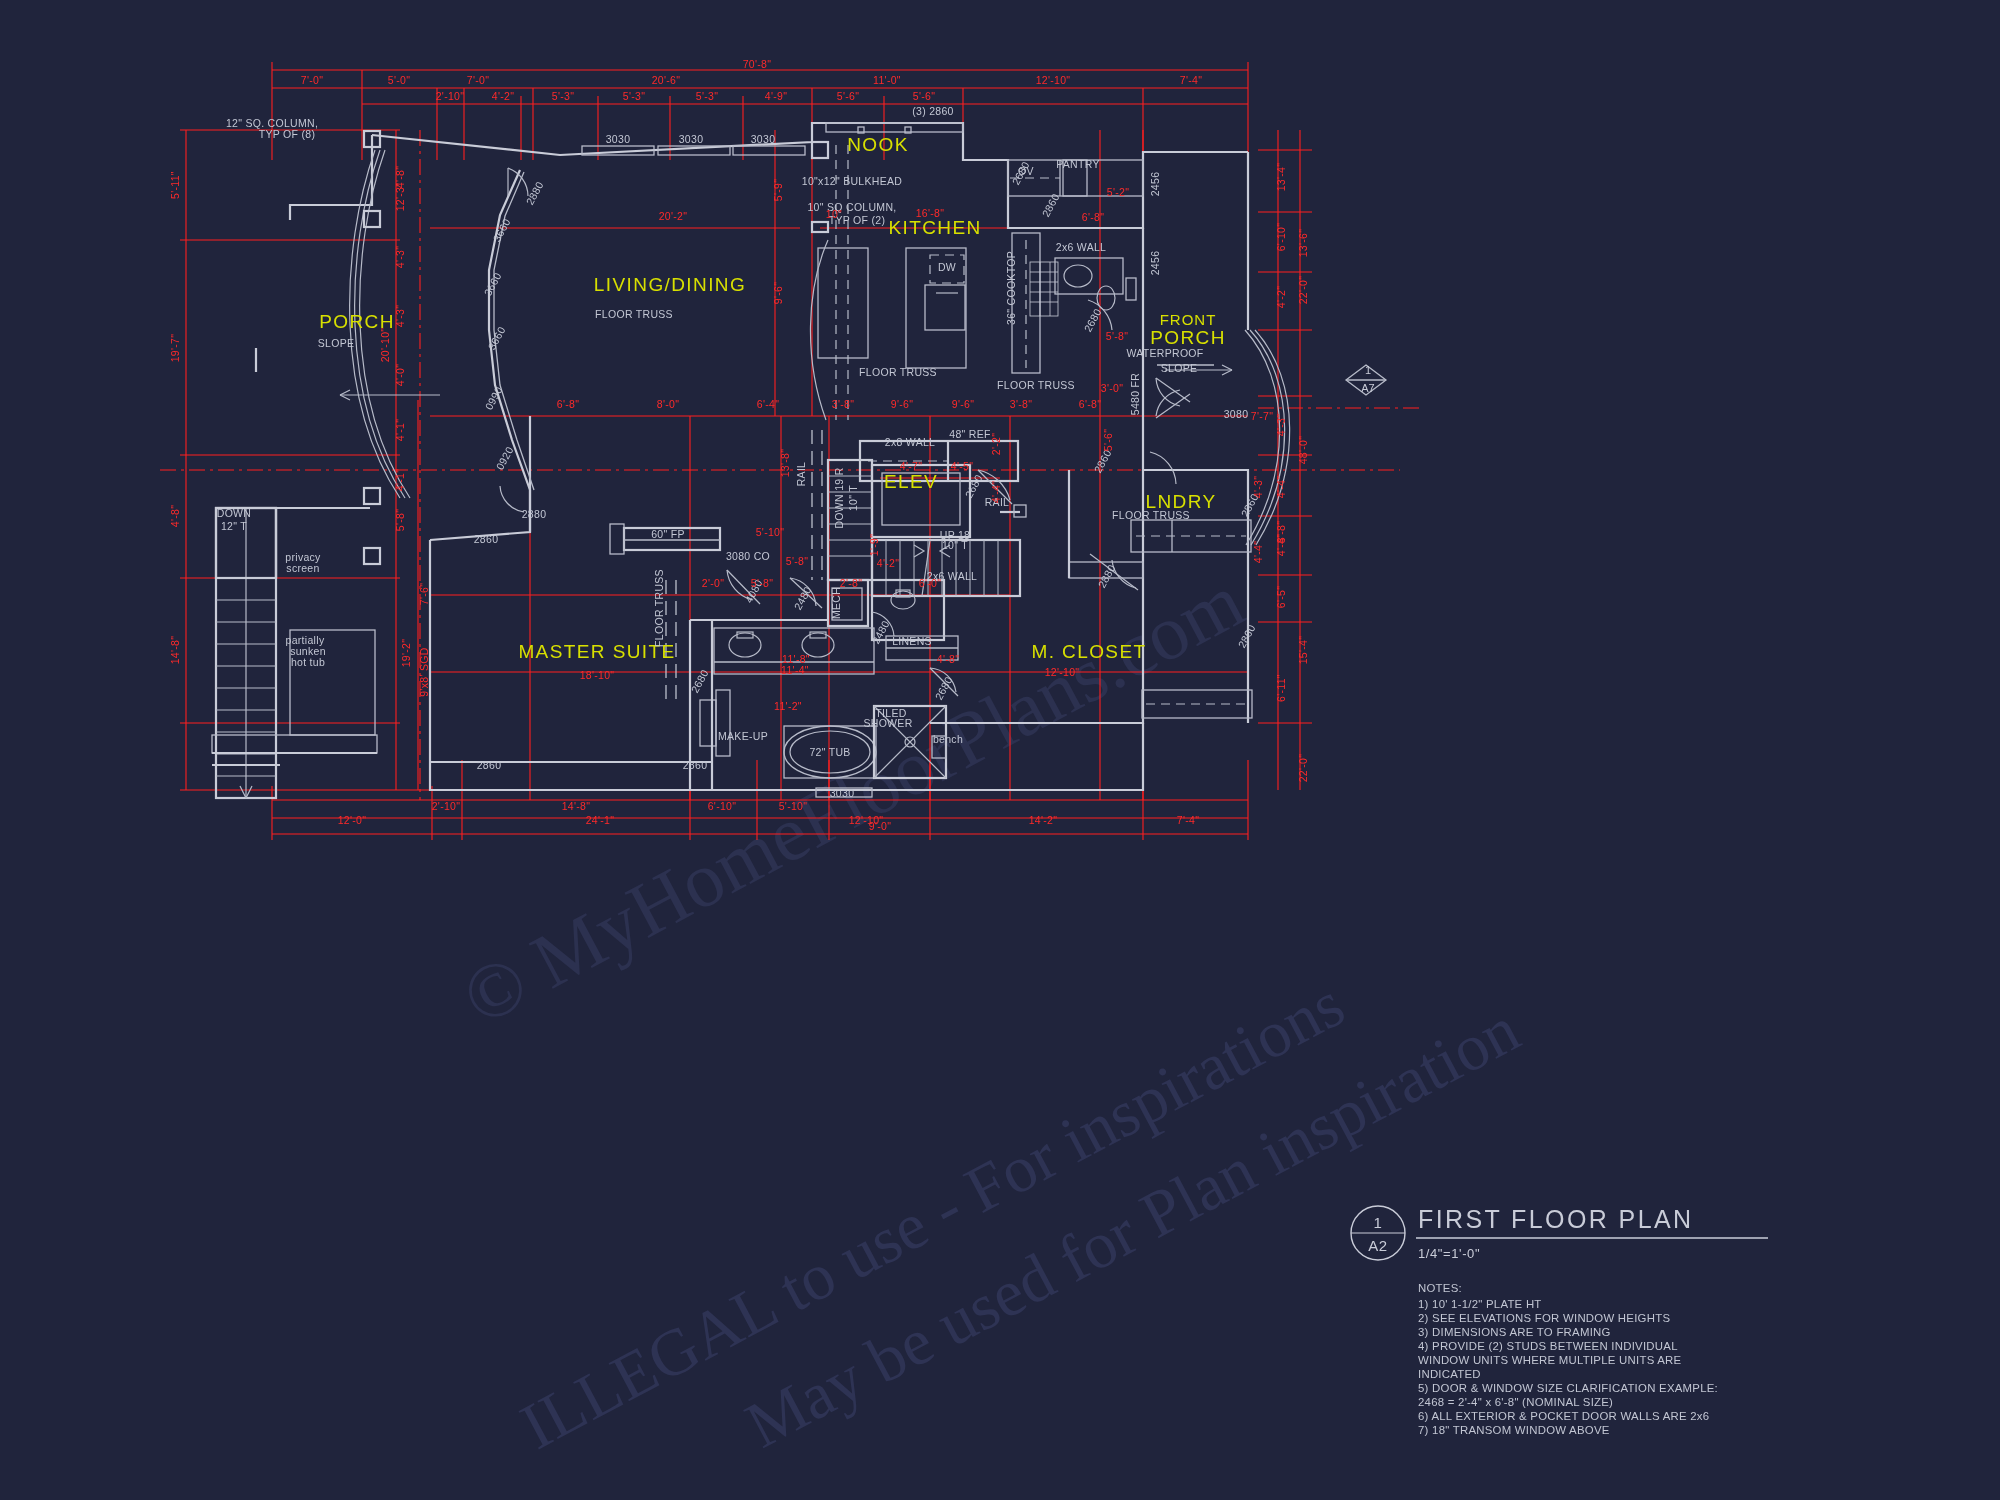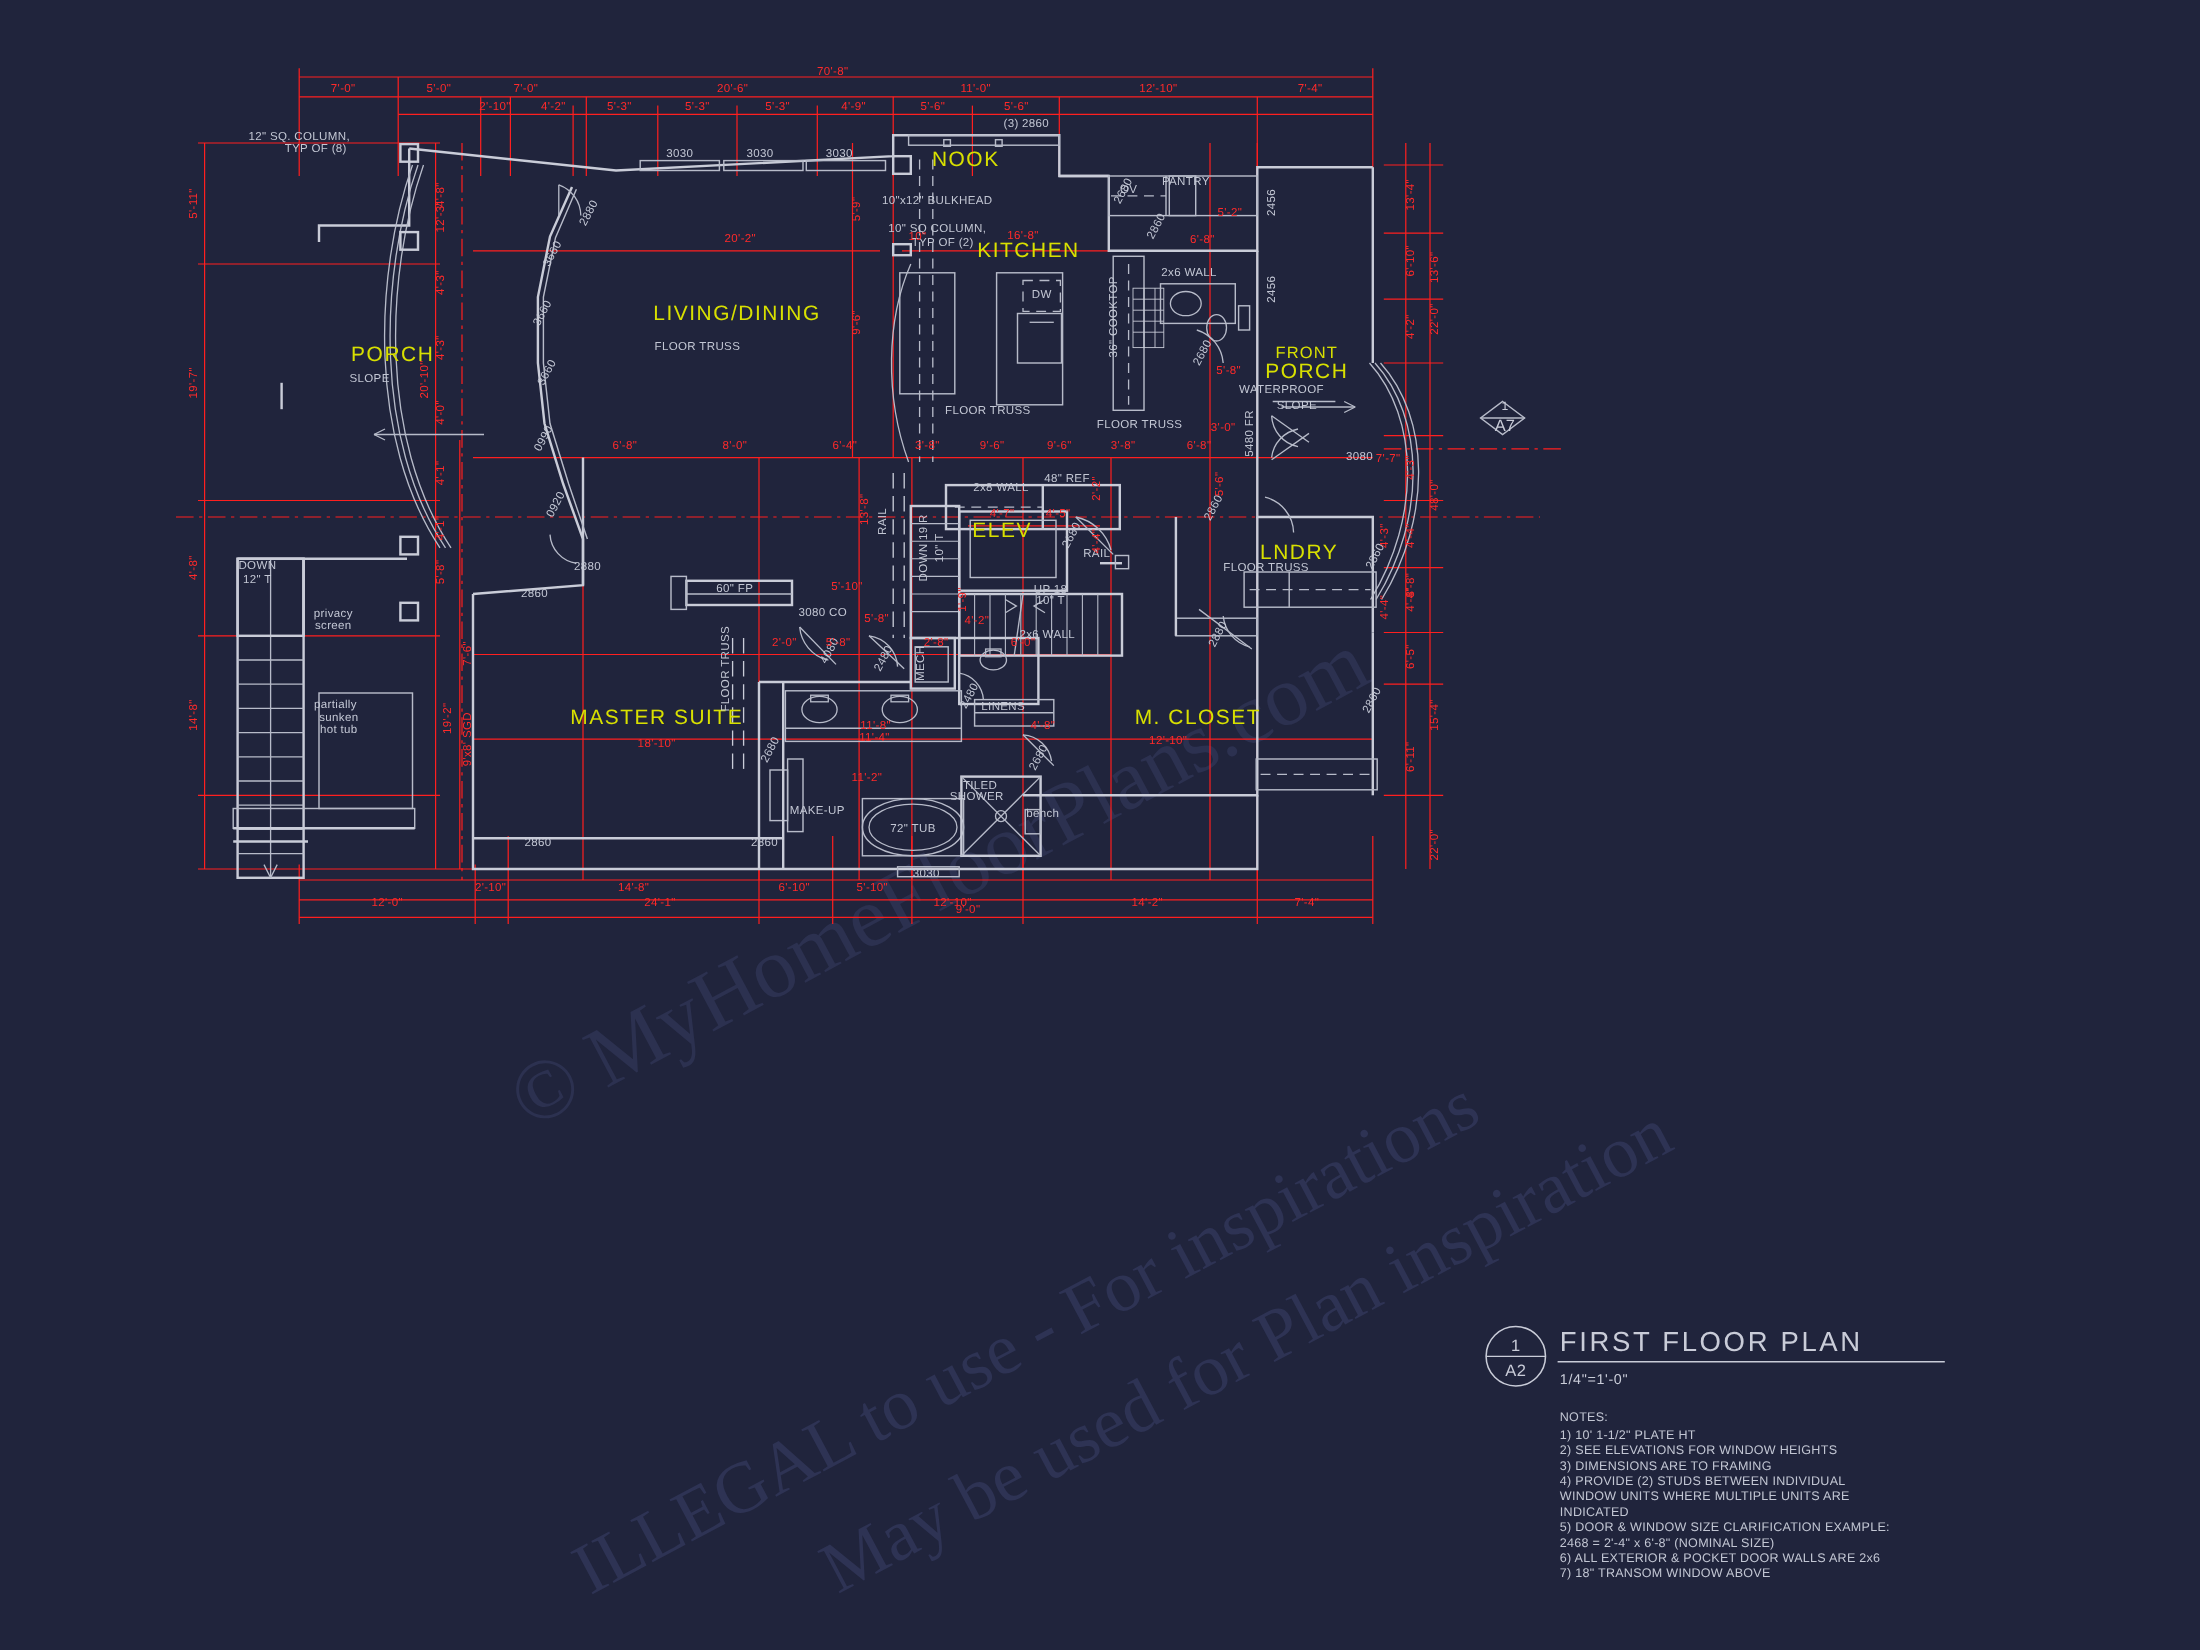--- a/index.html
+++ b/index.html
@@ -588,16 +588,16 @@
           <text class="t-note" x="88" y="192">5) DOOR &amp; WINDOW SIZE CLARIFICATION EXAMPLE:</text>
           <text class="t-note" x="88" y="206">      2468 = 2'-4" x 6'-8" (NOMINAL SIZE)</text>
           <text class="t-note" x="88" y="220">6) ALL EXTERIOR &amp; POCKET DOOR WALLS ARE 2x6</text>
           <text class="t-note" x="88" y="234">7) 18" TRANSOM WINDOW ABOVE</text>
         </g>
     </svg>
   </div>
 
   <div style="position:absolute;left:1346px;top:362px;width:44px;height:38px;text-align:center;">
     <div style="color:#c9ccd8;font-size:11px;line-height:12px;margin-top:2px;">1</div>
-    <div style="color:#c9ccd8;font-size:15px;line-height:12px;margin-top:6px;">A7</div>
+    <div style="color:#c9ccd8;font-size:11px;line-height:12px;margin-top:6px;">A7</div>
   </div>
 
 </div>
 
 </body></html>

